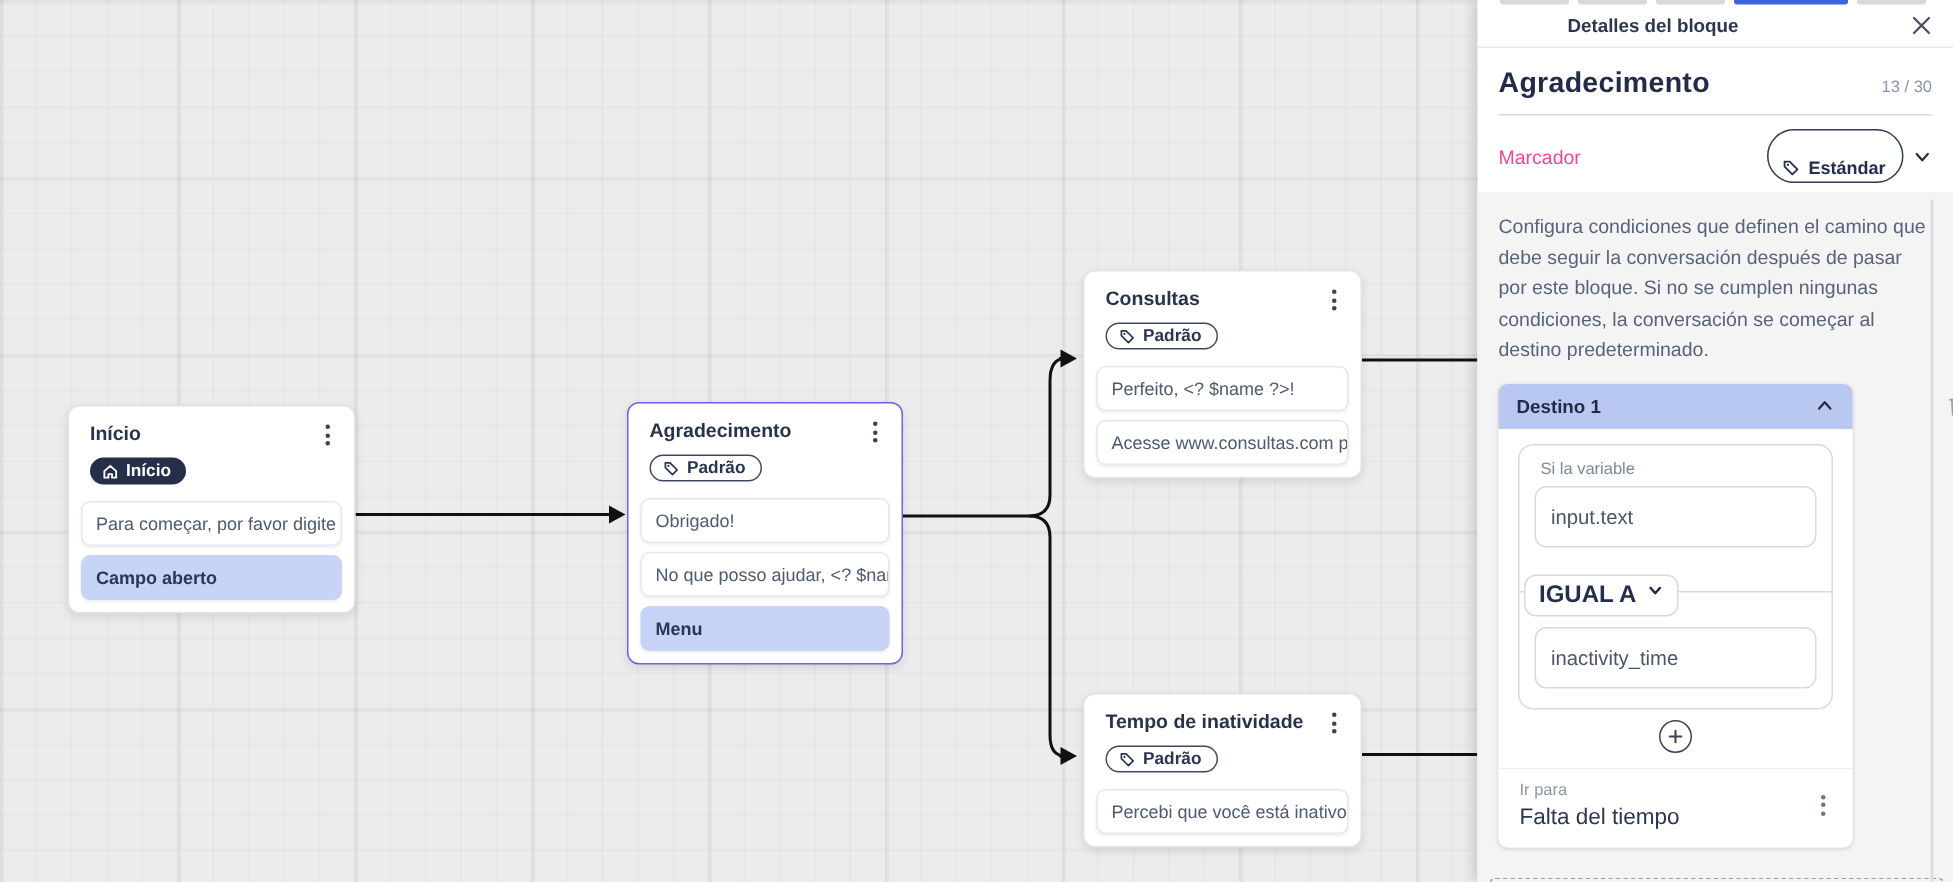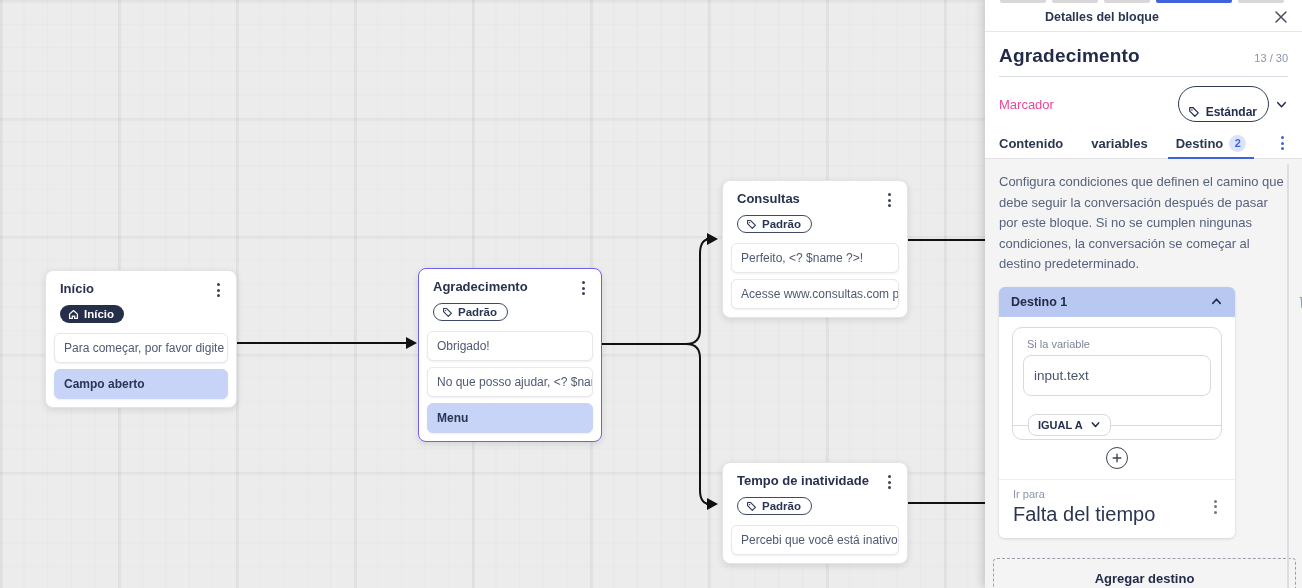--- a/index.html
+++ b/index.html
@@ -96,33 +96,33 @@
 
   .dest-body { background:#fff; padding:10px 13px 4px; }
   .cond-box { border:1px solid #d9d9de; border-radius:10px; padding:10px 10px 13px; background:#fff; }
   .cond-label { font-size:11px; color:#7d8699; margin:0 0 5px 4px; }
   .cond-input {
     width:100%; border:1px solid #d9d9de; border-radius:8px; background:#fff;
     padding:12px 10px; font-size:13.5px; color:#4a5568; font-family:"Liberation Sans", sans-serif; outline:none;
   }
   .cond-split { border-top:1px solid #d9d9de; margin:29px -10px 0; position:relative; }
   .op-pill {
-    position:absolute; left:15px; top:-12px; background:#fff; border:1px solid #d9d9de; border-radius:8px;
-    padding:4px 9px; font-size:11px; font-weight:bold; color:#232e4d; display:inline-flex; align-items:flex-start; gap:7px; cursor:pointer;
+    position:absolute; left:3px; top:-12px; background:#fff; border:1px solid #d9d9de; border-radius:8px;
+    padding:4px 9px; font-size:16px; font-weight:bold; color:#232e4d; display:inline-flex; align-items:flex-start; gap:7px; cursor:pointer;
   }
   .cond-input.second { margin-top:23px; }
   .plus-row { display:flex; justify-content:center; padding:7px 0 6px; }
   .plus-btn { width:22px; height:22px; border-radius:50%; border:1.6px solid #3c4454; background:transparent; display:flex; align-items:center; justify-content:center; cursor:pointer; }
 
   .goto-section {
     background:#fff; border-top:1px solid #eceef2; border-radius:0 0 6px 6px;
     padding:8px 14px 12px; display:flex; justify-content:space-between; align-items:center;
   }
   .goto-label { font-size:11px; color:#8d95a9; margin-bottom:3px; }
-  .goto-value { font-size:20px; color:#2b3650; }
+  .goto-value { font-size:15px; color:#2b3650; }
   .goto-kebab i { background:#70778a; }
 
   .add-dest-btn {
     margin:20px -6px 0; height:42px; width:303px; border:1px dashed #9aa0ab; border-radius:4px;
     background:transparent; font-family:"Liberation Sans", sans-serif;
     font-size:13px; font-weight:bold; color:#222c49; cursor:pointer;
   }
 
   .scroll-thumb { position:absolute; right:13px; top:5px; bottom:0; width:2px; background:#dcdce1; border-radius:2px; }
 
@@ -281,37 +281,20 @@
               <circle cx="4.6" cy="4.6" r="0.9" fill="#232e4d"></circle>
             </svg>
           <span>Estándar</span>
         </span>
         <svg class="ic" width="13" height="13" viewBox="0 0 14 14">
             <path d="M3 5 L7 9.5 L11 5" fill="none" stroke="#232e4d" stroke-width="1.6" stroke-linecap="round" stroke-linejoin="round"></path>
           </svg>
       </span>
     </div>
 
-    <div class="tabs-row">
-      <span class="tab">
-          <span>Contenido</span>
-        </span>
-      <span class="tab">
-          <span>variables</span>
-        </span>
-      <span class="tab active">
-        <span>Destino</span>
-        <span class="tab-badge">2</span>
-      </span>
-      <span class="kebab tabs-kebab">
-          <i></i>
-          <i></i>
-          <i></i>
-        </span>
-    </div>
 
     <div class="tab-content">
       <p class="panel-desc">Configura condiciones que definen el camino que debe seguir la conversación después de pasar por este bloque. Si no se cumplen ningunas condiciones, la conversación se começar al destino predeterminado.</p>
 
       <div class="dest-wrap">
         <div class="dest-card">
           <div class="dest-header">
             <span class="dest-header-title">Destino 1</span>
             <svg class="ic" width="13" height="13" viewBox="0 0 14 14">
                 <path d="M3 9 L7 4.5 L11 9" fill="none" stroke="#232e4d" stroke-width="1.7" stroke-linecap="round" stroke-linejoin="round"></path>
@@ -323,20 +306,21 @@
               <div class="cond-label">Si la variable</div>
               <input class="cond-input" type="text" value="input.text" style="">
               <div class="cond-split">
                 <span class="op-pill">
                   <span>IGUAL A</span>
                   <svg class="ic" width="11" height="11" viewBox="0 0 14 14">
                       <path d="M3 5 L7 9.5 L11 5" fill="none" stroke="#232e4d" stroke-width="2" stroke-linecap="round" stroke-linejoin="round"></path>
                     </svg>
                 </span>
               </div>
+              <input class="cond-input second" type="text" value="inactivity_time" style="">
             </div>
             <div class="plus-row">
               <button class="plus-btn">
                 <svg class="ic" width="12" height="12" viewBox="0 0 14 14">
                     <path d="M7 2.5 V11.5 M2.5 7 H11.5" stroke="#3c4454" stroke-width="1.6" stroke-linecap="round"></path>
                   </svg>
               </button>
             </div>
           </div>
 

